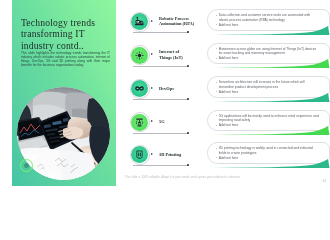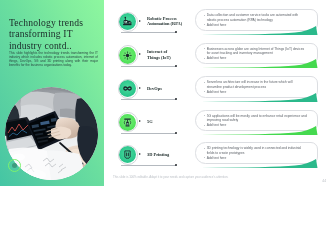--- a/index.html
+++ b/index.html
@@ -1,18 +1,18 @@
 <!DOCTYPE html>
 <html><head>
 <meta charset="utf-8">
 <style>
   * { margin:0; padding:0; box-sizing:border-box; }
   html,body { width:330px; height:186px; overflow:hidden; }
   body { font-family:"Liberation Sans", sans-serif; background:#fff; position:relative; }
-  #slide { position:absolute; inset:0; background:#fff; overflow:hidden; }
+  #slide { position:absolute; inset:0; background:#fff; overflow:hidden;margin-left:12px; }
   #leftpanel { position:absolute; left:0; top:0; width:104px; height:186px;
      background:linear-gradient(62deg,#44c5a4 0%,#55cda2 18%,#6ade9f 52%,#80ec9e 78%,#8ef79f 100%); }
   #title { position:absolute; left:9px; top:17px; width:92px; font-family:"Liberation Serif",serif;
      font-size:9.6px; line-height:11.4px; color:#1b2b29; letter-spacing:0.18px; }
   #bodytext { position:absolute; left:9px; top:52.2px; width:89px; font-size:3.15px;
      line-height:3.95px; color:#2b4a43; text-align:justify; }
   #photo { position:absolute; left:5px; top:87px; width:93px; height:93px; border-radius:50%;
      overflow:hidden; }
   #badge { position:absolute; left:7.5px; top:158.5px; width:13.5px; height:13.5px; border-radius:50%;
      border:1.3px solid #7cf26e; background:transparent; }

